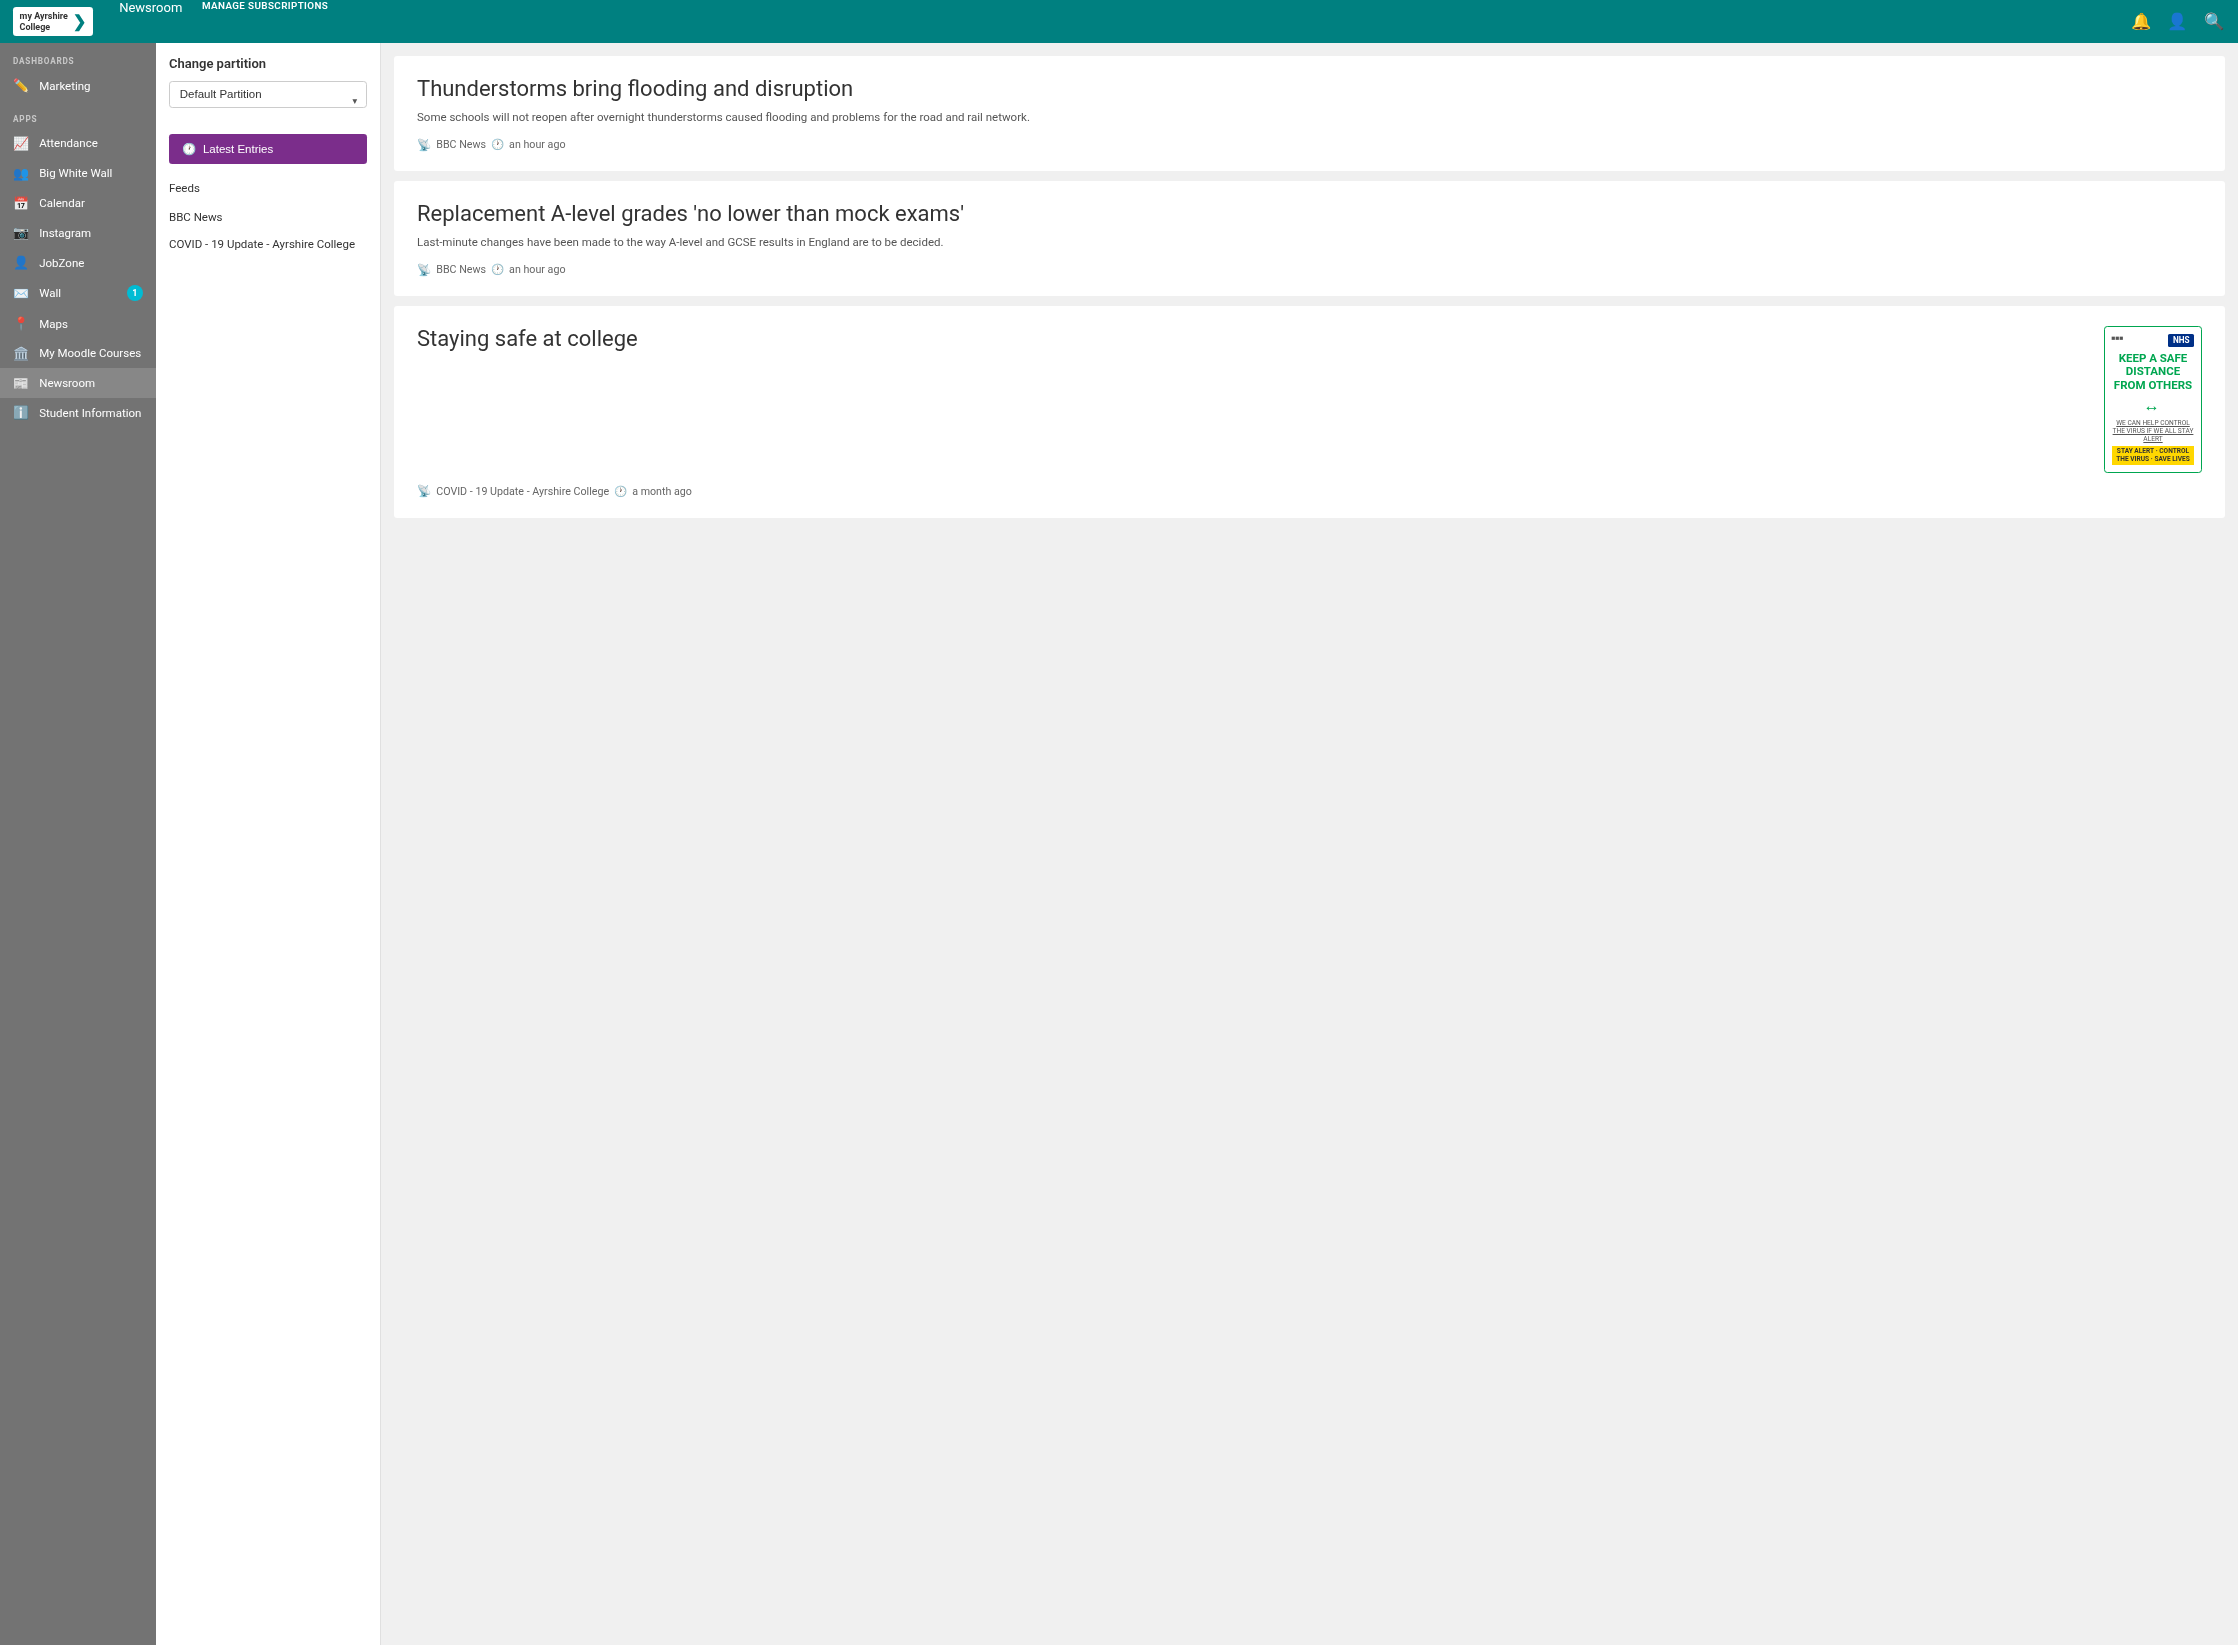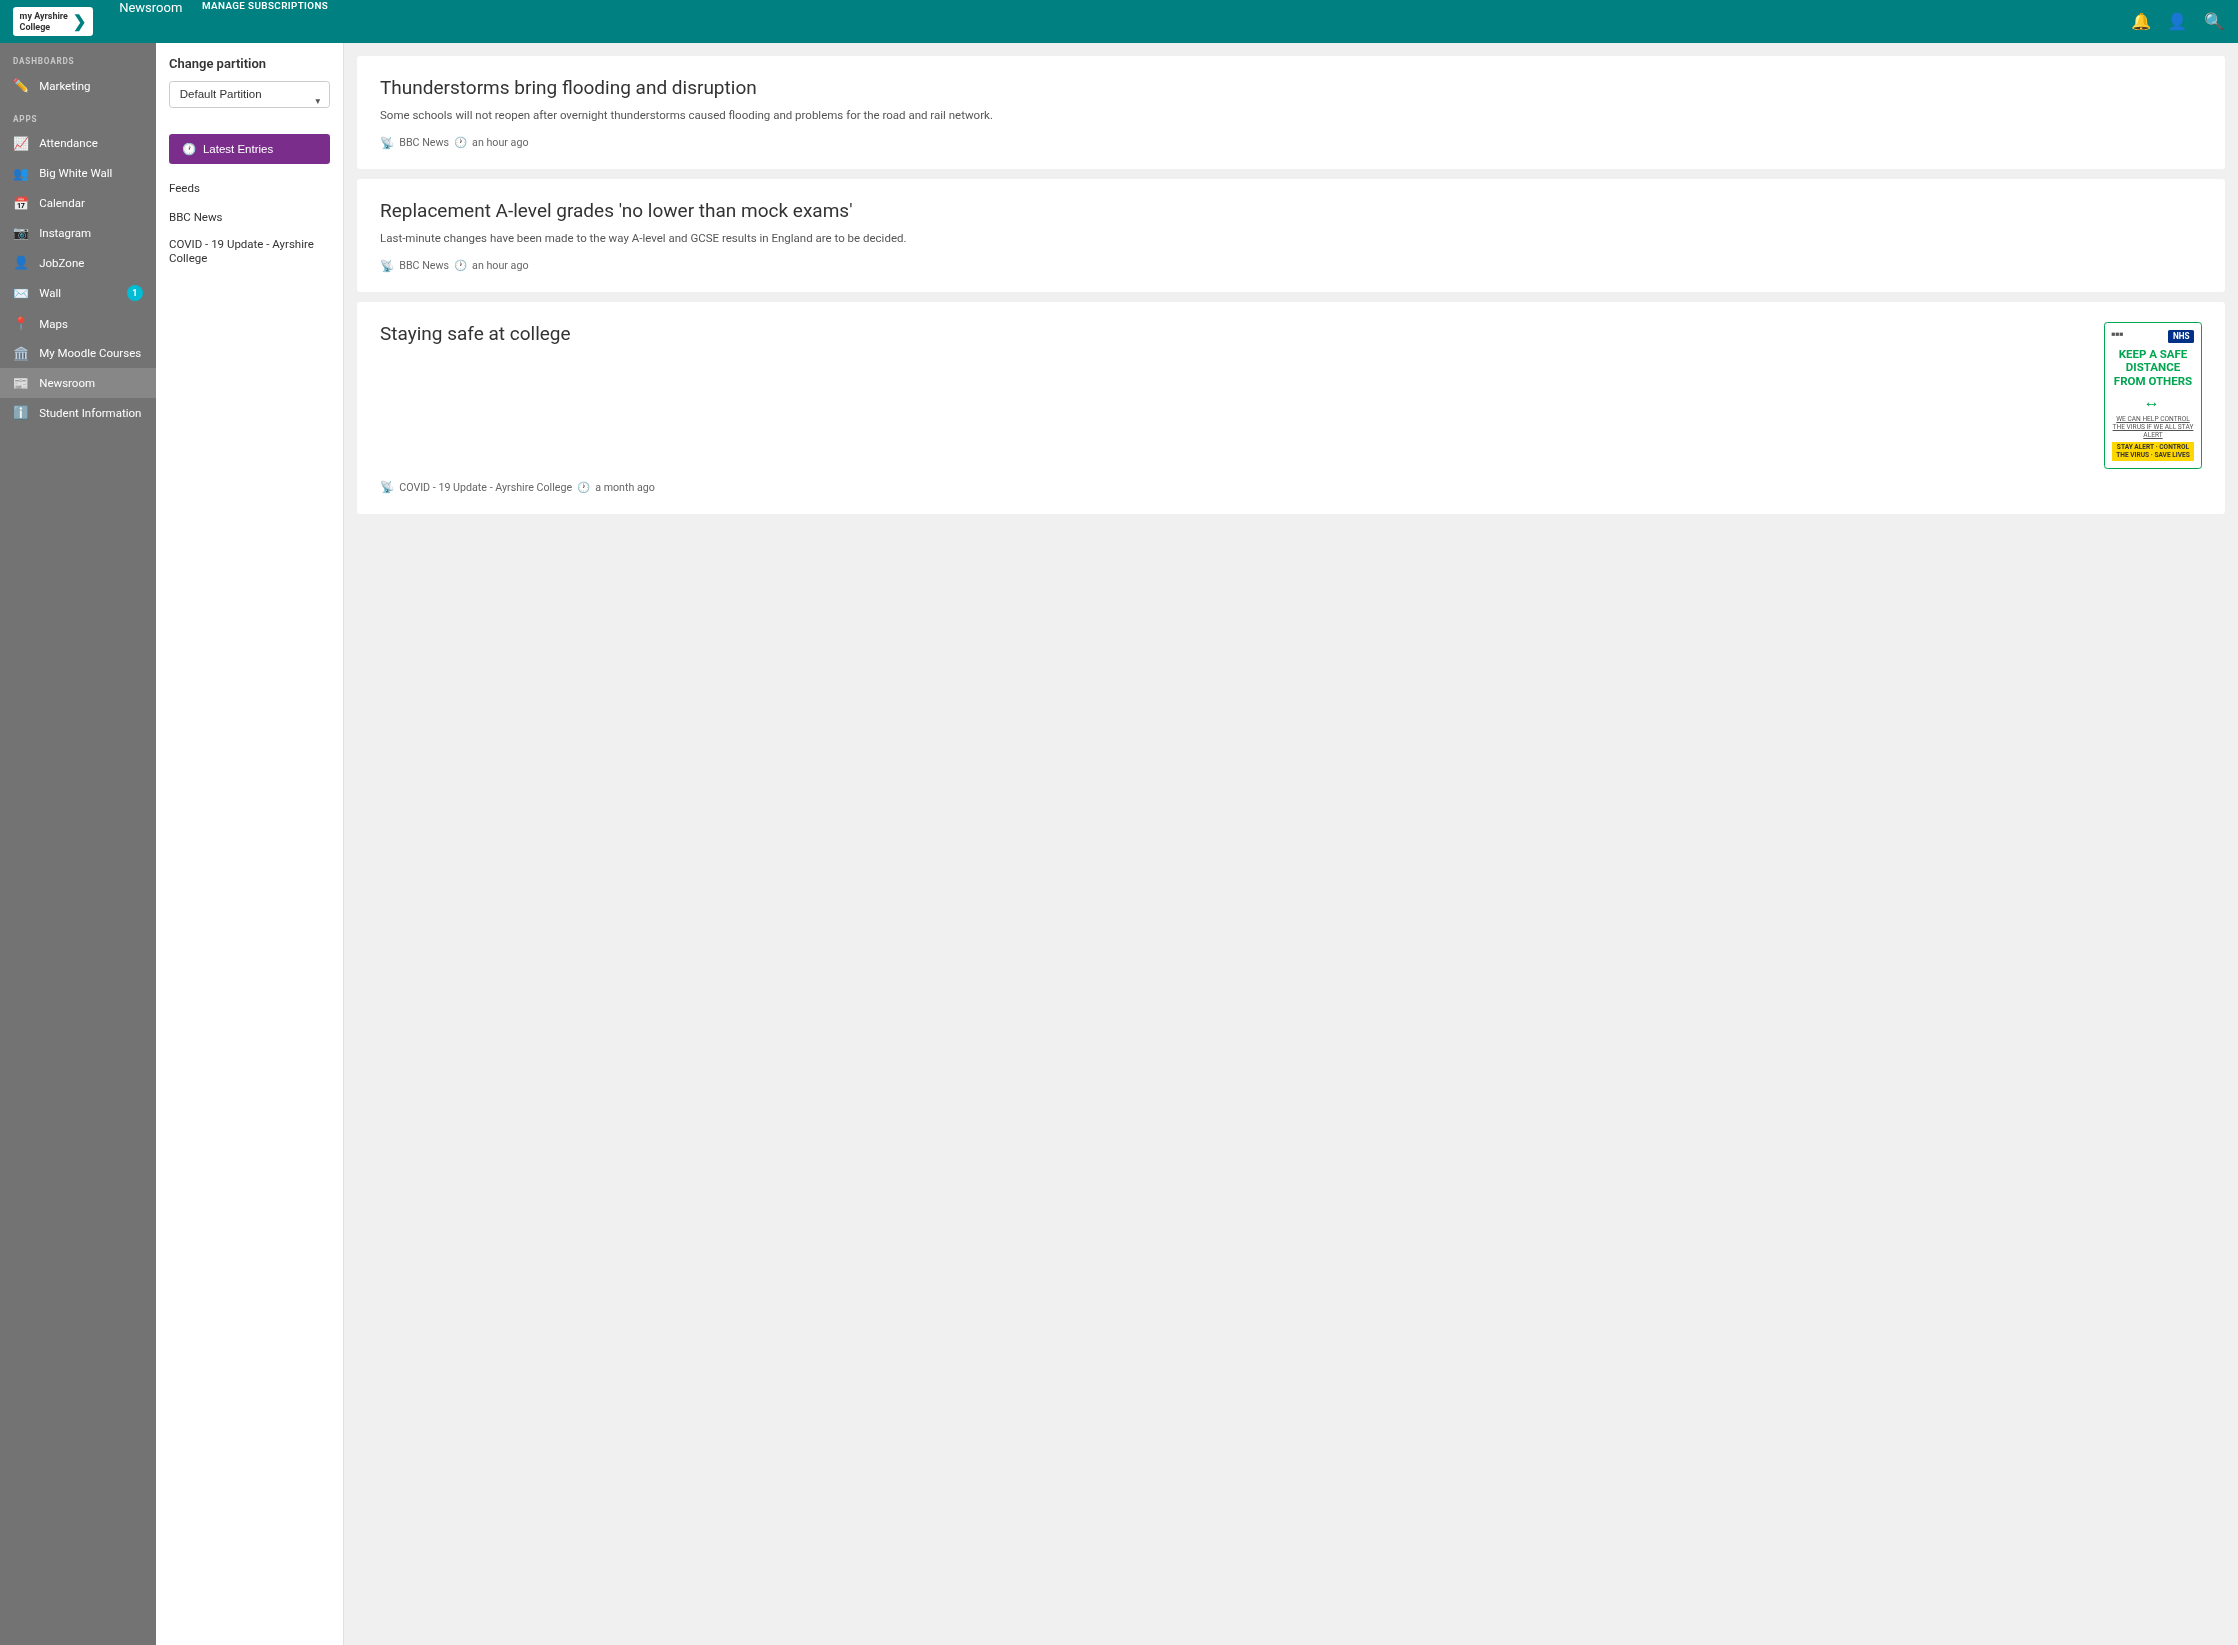--- a/index.html
+++ b/index.html
@@ -114,21 +114,21 @@
       width: 16.4px;
       height: 16.4px;
       display: flex;
       align-items: center;
       justify-content: center;
       margin-left: auto;
     }
 
     
     .middle-panel {
-      width: 188px;
+      width: 225px;
       background: white;
       flex-shrink: 0;
       border-right: 0.8px solid #e0e0e0;
       padding: 13px;
       overflow-y: auto;
     }
     .panel-title {
       font-size: 13px;
       font-weight: 600;
       color: #333;
@@ -198,21 +198,21 @@
 
     
     .article-card {
       background: white;
       border-radius: 3.3px;
       margin-bottom: 9.8px;
       padding: 19.7px 23px;
       position: relative;
     }
     .article-title {
-      font-size: 19px;
+      font-size: 22px;
       font-weight: 400;
       color: #333;
       margin-bottom: 8.2px;
     }
     .article-desc {
       font-size: 11.5px;
       color: #555;
       line-height: 1.5;
       margin-bottom: 11.5px;
     }

